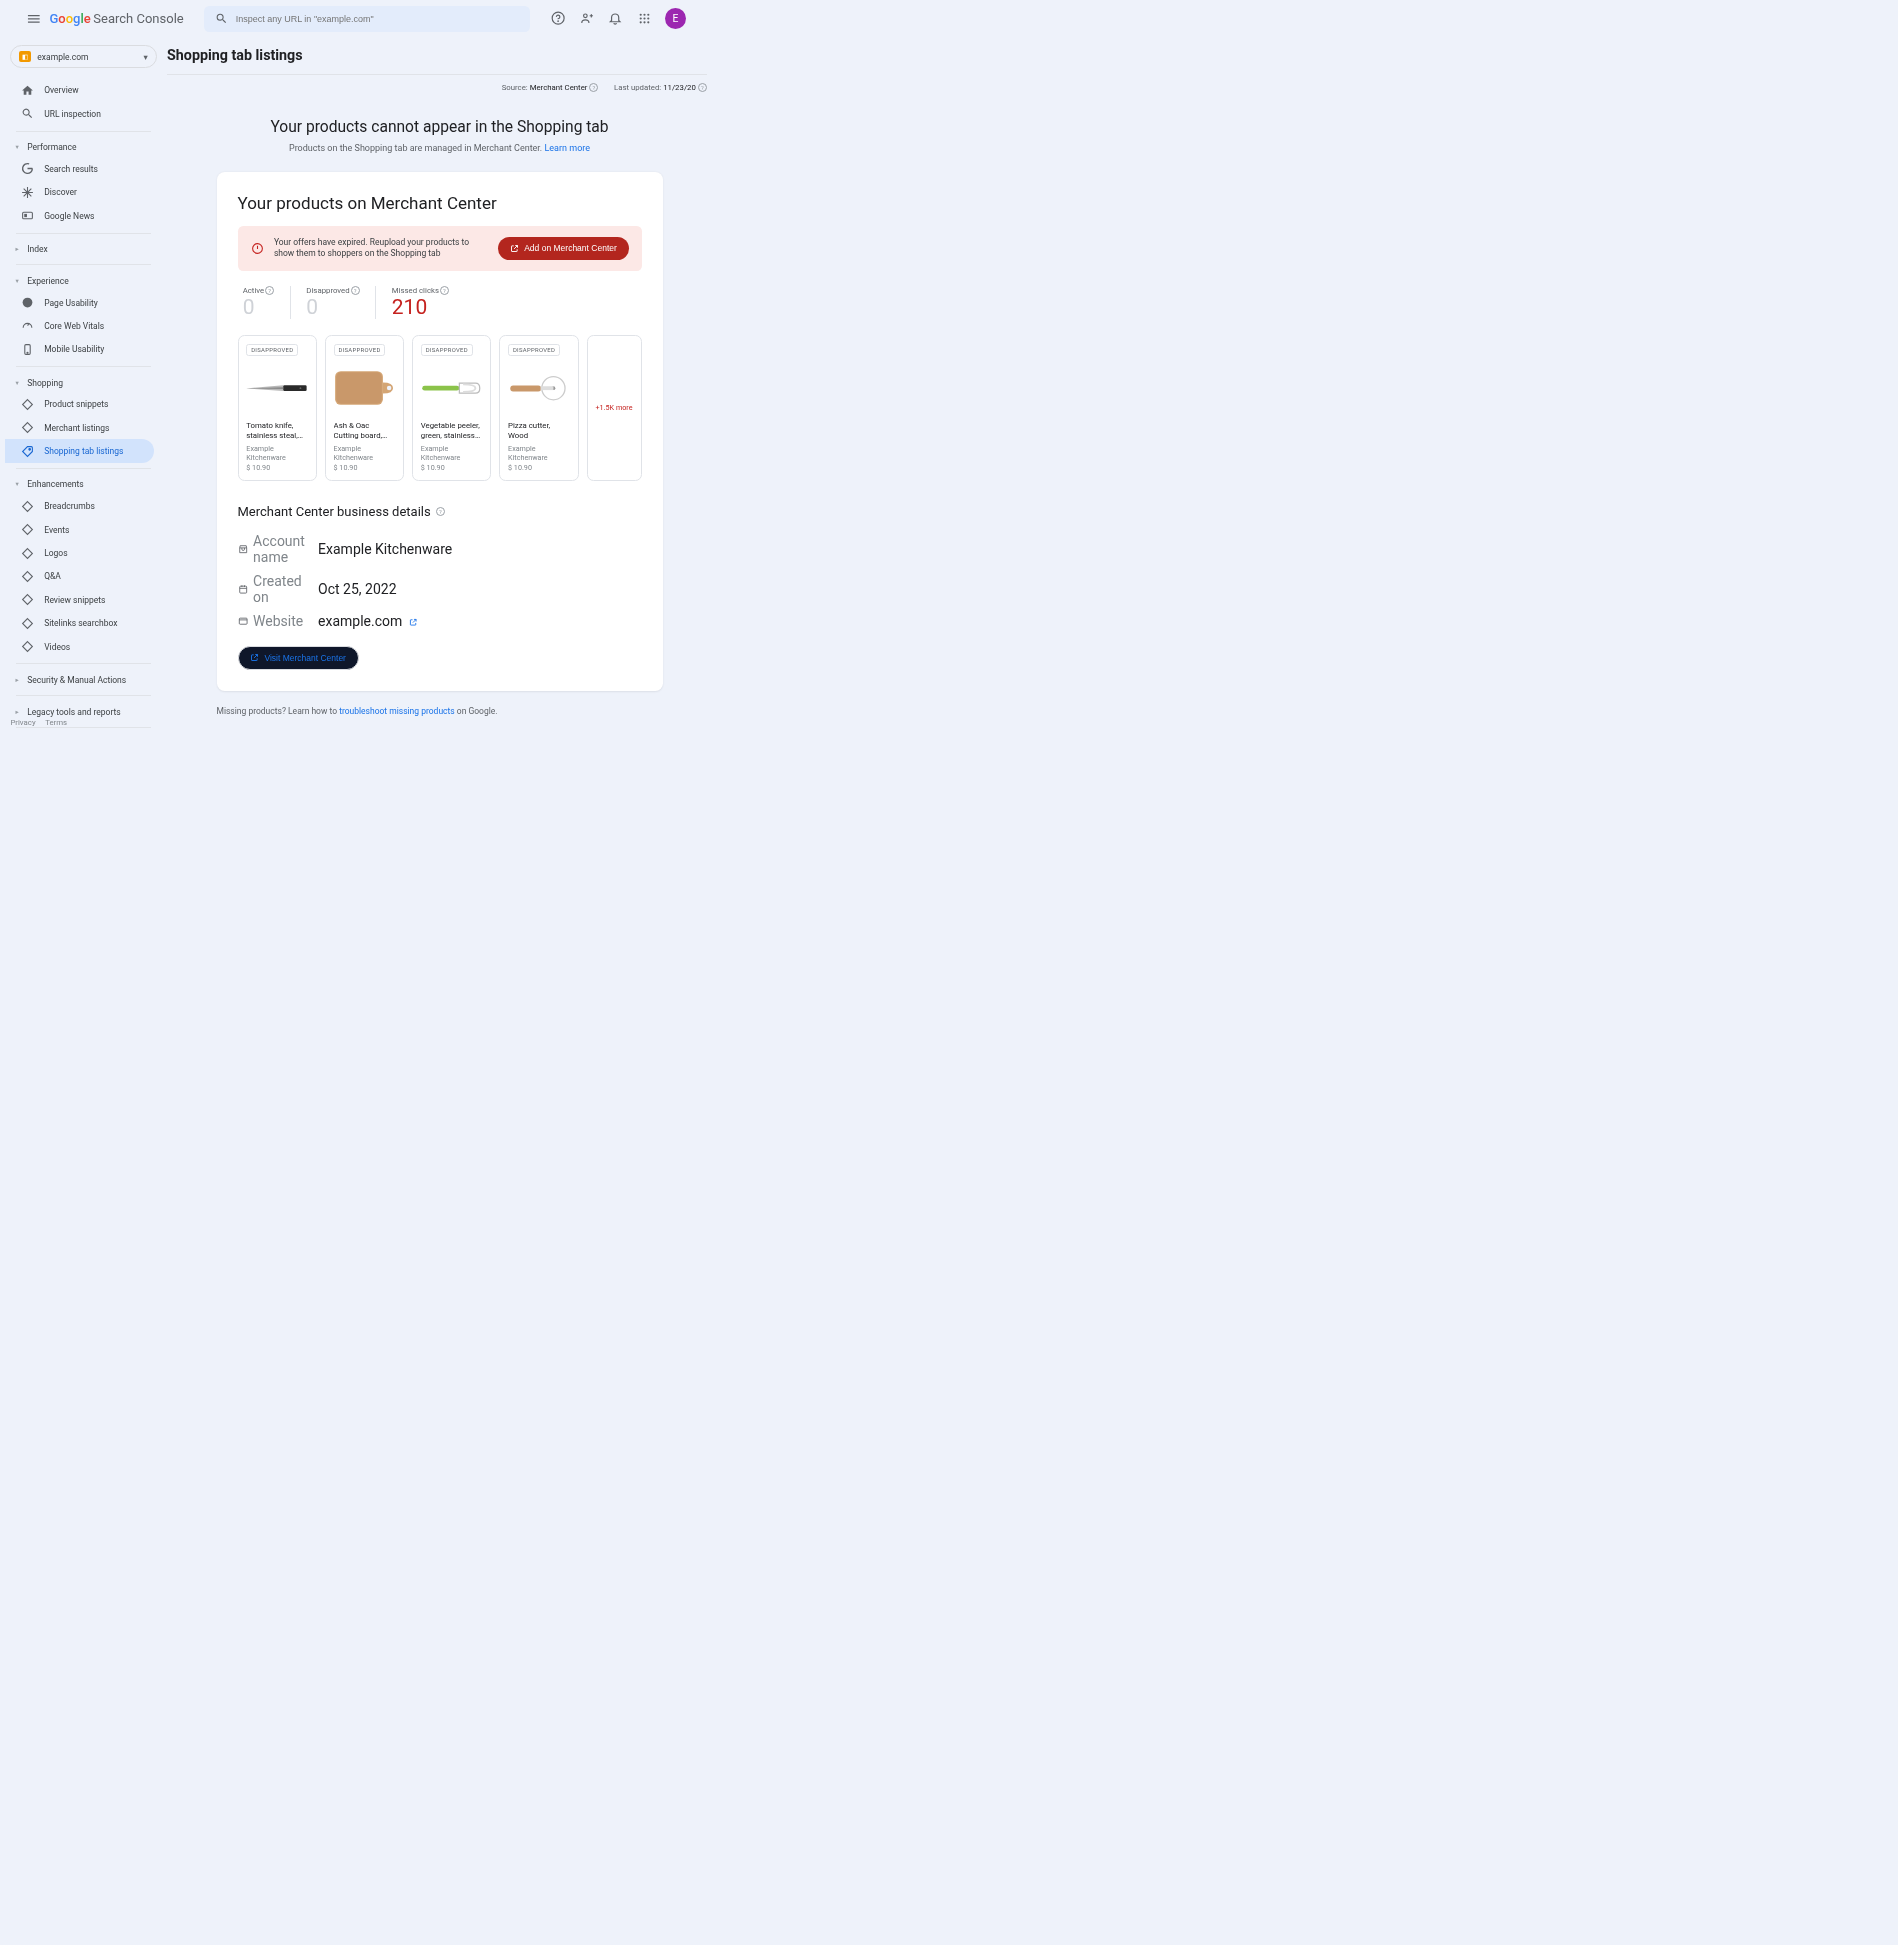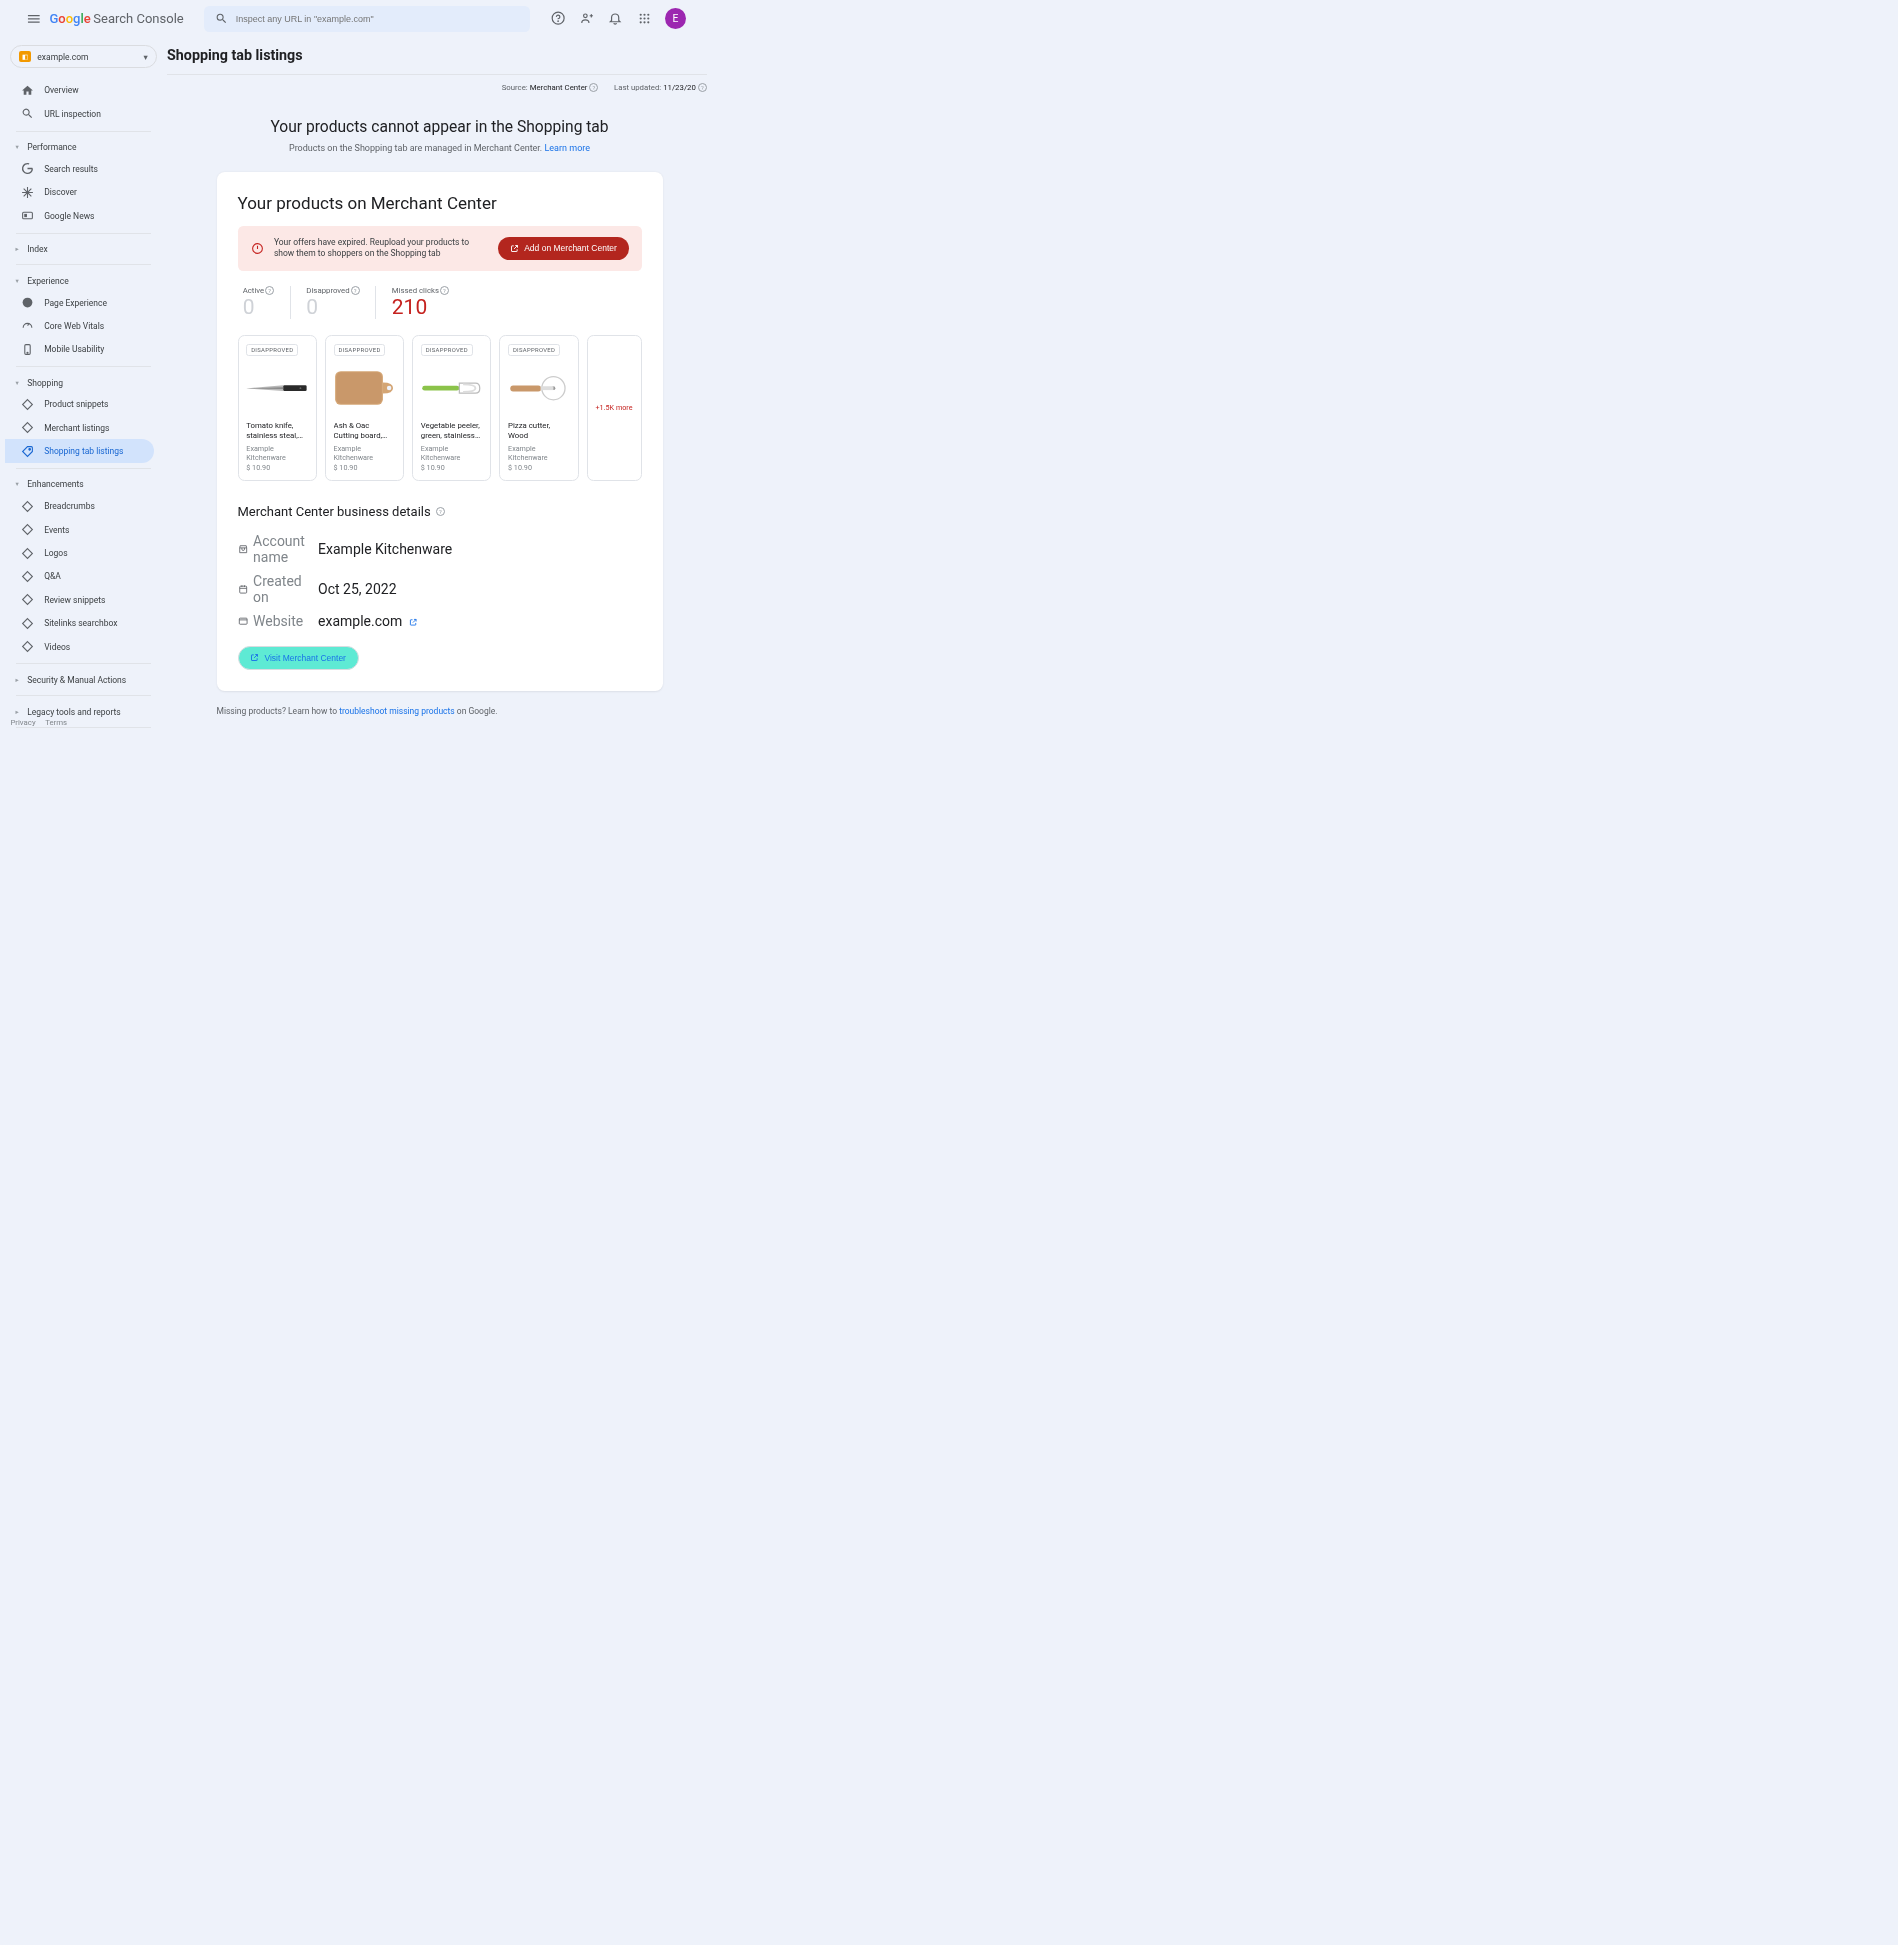--- a/index.html
+++ b/index.html
@@ -175,21 +175,21 @@
 
 .biz-details { margin-top: 23.5px; }
 .biz-details h3 { font-size: 13px; font-weight: 400; margin-bottom: 10.4px; display: flex; align-items: center; gap: 5.2px;}
 .detail-row { display: flex; align-items: center; padding: 3.9px 0; font-size: 14px; }
 .detail-row .d-icon { width: 15.6px; color: #5f6368; }
 .detail-row .d-label { width: 65px; color: #80868b; }
 .detail-row .d-value { color: #202124; }
 .visit-btn {
   margin-top: 13px;
   border: 0.7px solid #dadce0;
-  background: #5eead4;
+  background: #0f172a;
   color: #1a73e8;
   border-radius: 13px;
   padding: 5.9px 11.7px;
   font-size: 8.5px;
   cursor: pointer;
   display: inline-flex;
   align-items: center;
   gap: 5.2px;
 }
 
@@ -312,21 +312,21 @@
 
     <div class="nav-divider"></div>
     <div class="nav-header">
         <span class="exp">▾</span>
         <span>Experience</span>
       </div>
     <div class="nav-item">
         <svg class="nav-icon" viewBox="0 0 24 24" fill="currentColor">
           <circle cx="12" cy="12" r="9"></circle>
         </svg>
-        <span>Page Experience</span>
+        <span>Page Usability</span>
       </div>
     <div class="nav-item">
         <svg class="nav-icon" viewBox="0 0 24 24" fill="none" stroke="currentColor" stroke-width="2">
           <path d="M4 16a8 8 0 1116 0M12 12l3-3"></path>
         </svg>
         <span>Core Web Vitals</span>
       </div>
     <div class="nav-item">
         <svg class="nav-icon" viewBox="0 0 24 24" fill="none" stroke="currentColor" stroke-width="2">
           <rect x="7" y="3" width="10" height="18" rx="2"></rect>

